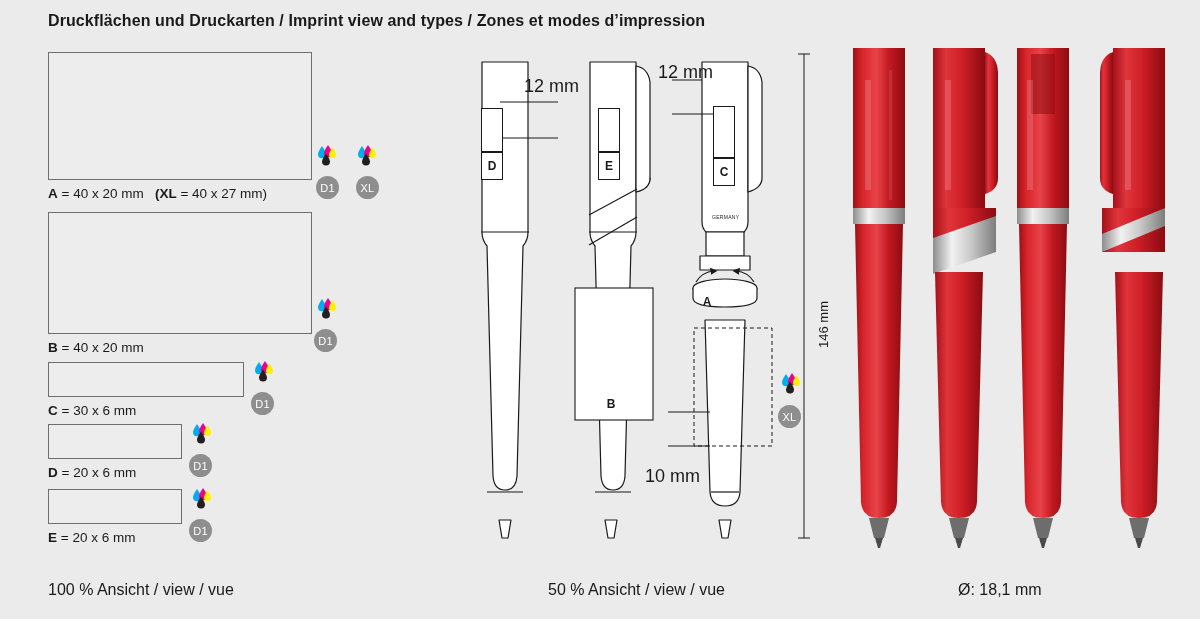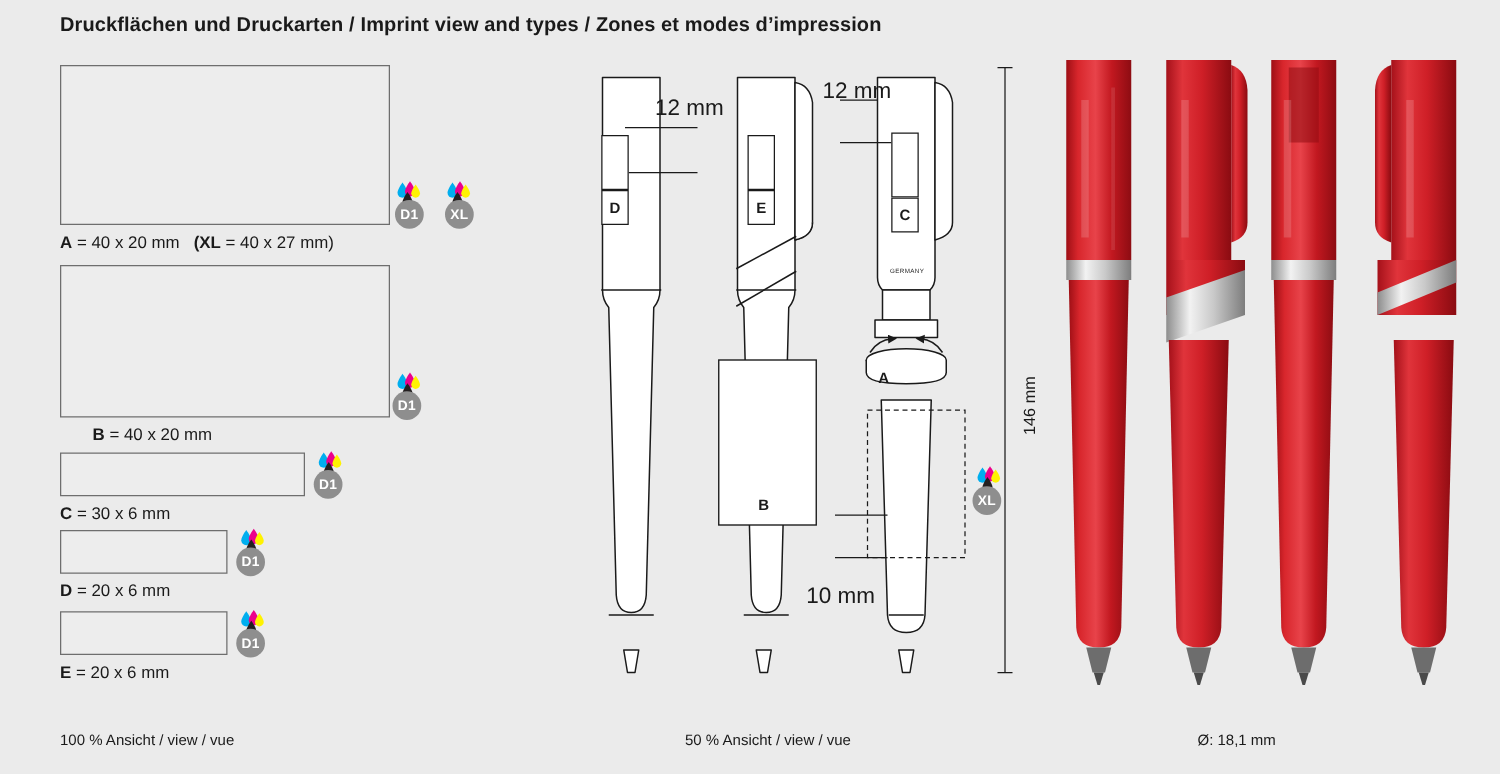--- a/index.html
+++ b/index.html
@@ -31,23 +31,24 @@
 
   
   .cmyk{
     position:absolute;width:22px;height:22px;
   }
   .cmyk svg{display:block;}
   .badge{
     position:absolute;
     width:23px;height:23px;border-radius:50%;
     background:#8e8e8e;
-    color:#fff;font-size:11px;font-weight:bold;
+    color:#fff;font-size:11px;font-weight:normal;
     display:flex;align-items:center;justify-content:center;
     letter-spacing:.2px;
+    margin-top:16px;
   }
   .badge.xl{font-size:11px;}
 
   
   .pen-svg{position:absolute;left:440px;top:40px;}
   .dim-text{
     position:absolute;font-size:18px;white-space:nowrap;
   }
   .vert-text{
     position:absolute;font-size:13px;white-space:nowrap;
@@ -58,21 +59,21 @@
     border:1px solid #1a1a1a;
     background:#fff;
     font-size:12px;font-weight:bold;
     display:flex;align-items:center;justify-content:center;
     box-sizing:border-box;
   }
   
   .pens-photo{position:absolute;left:845px;top:40px;}
   
   .footer{
-    position:absolute;bottom:20px;font-size:12px;text-align:right;
+    position:absolute;bottom:20px;font-size:16px;text-align:right;
   }
 </style>
 </head>
 <body>
 
 <div class="title">Druckflächen und Druckarten / Imprint view and types / Zones et modes d’impression</div>
 
 <div class="area-box" style="left:48px;top:52px;width:264px;height:128px;"></div>
 <div class="area-label" style="left:48px;top:186px;">
   <span class="bold">A</span><span> = 40 x 20 mm</span>
@@ -91,21 +92,21 @@
   <svg width="22" height="22" viewBox="0 0 22 22">
     <path d="M6 2 C6 2 2 7.5 2 10.2 A4 4 0 0 0 10 10.2 C10 7.5 6 2 6 2 Z" fill="#00aeef"></path>
     <path d="M12 1 C12 1 8 6.5 8 9.2 A4 4 0 0 0 16 9.2 C16 6.5 12 1 12 1 Z" fill="#ec008c"></path>
     <path d="M16.5 3.5 C16.5 3.5 13 8.2 13 10.6 A3.5 3.5 0 0 0 20 10.6 C20 8.2 16.5 3.5 16.5 3.5 Z" fill="#fff200"></path>
     <path d="M10 9.5 C10 9.5 6 15 6 17.6 A4 4 0 0 0 14 17.6 C14 15 10 9.5 10 9.5 Z" fill="#231f20"></path>
   </svg>
 </div>
 <div class="badge xl" style="left:356px;top:160px;">XL</div>
 
 <div class="area-box" style="left:48px;top:212px;width:264px;height:122px;"></div>
-<div class="area-label" style="left:48px;top:340px;margin-left:26px;">
+<div class="area-label" style="left:48px;top:340px;">
   <span class="bold">B</span><span> = 40 x 20 mm</span>
 </div>
 <div class="cmyk" style="left:316px;top:297px;">
   <svg width="22" height="22" viewBox="0 0 22 22">
     <path d="M6 2 C6 2 2 7.5 2 10.2 A4 4 0 0 0 10 10.2 C10 7.5 6 2 6 2 Z" fill="#00aeef"></path>
     <path d="M12 1 C12 1 8 6.5 8 9.2 A4 4 0 0 0 16 9.2 C16 6.5 12 1 12 1 Z" fill="#ec008c"></path>
     <path d="M16.5 3.5 C16.5 3.5 13 8.2 13 10.6 A3.5 3.5 0 0 0 20 10.6 C20 8.2 16.5 3.5 16.5 3.5 Z" fill="#fff200"></path>
     <path d="M10 9.5 C10 9.5 6 15 6 17.6 A4 4 0 0 0 14 17.6 C14 15 10 9.5 10 9.5 Z" fill="#231f20"></path>
   </svg>
 </div>

